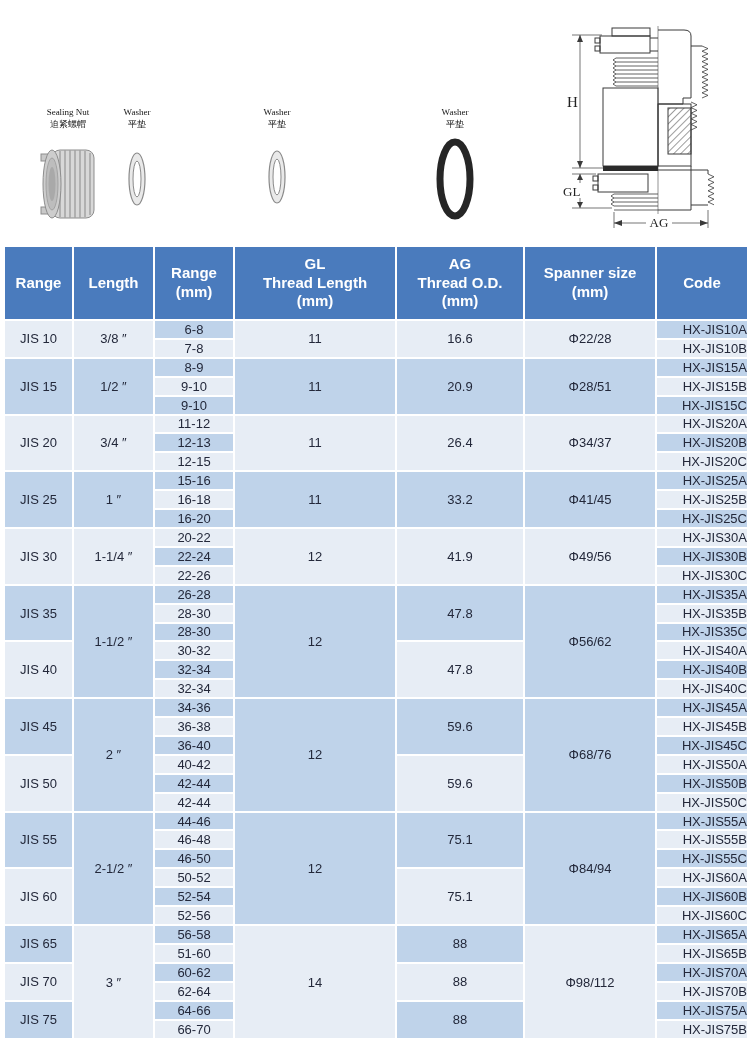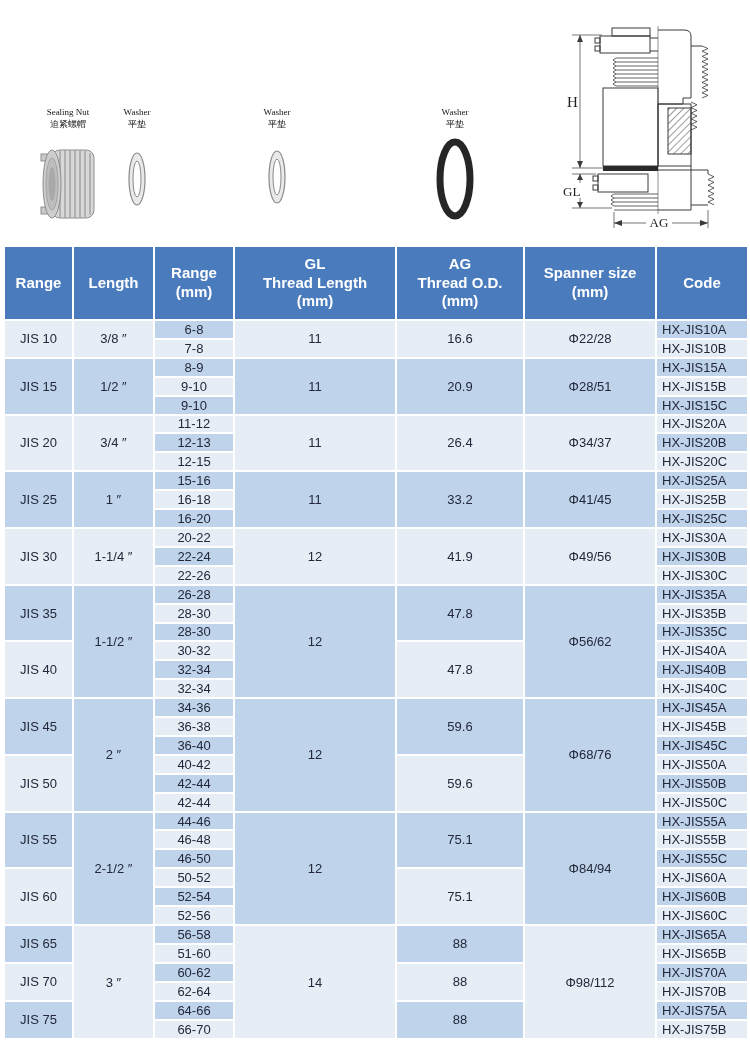--- a/index.html
+++ b/index.html
@@ -18,21 +18,21 @@
   
   table.spec{position:absolute;left:3px;top:245px;width:744px;height:795px;
              border-collapse:collapse;table-layout:fixed;}
   .spec th,.spec td{border:2px solid #ffffff;text-align:center;vertical-align:middle;
                     overflow:hidden;padding:0;}
   .spec th{background:#4a7bbd;color:#ffffff;font-size:15px;font-weight:bold;
            line-height:1.25;white-space:pre-line;height:72px;}
   .spec td{font-size:13px;color:#23283a;}
   .spec td.B{background:#bfd3ea;}
   .spec td.L{background:#e7edf5;}
-  .spec td.code{text-align:left;padding-left:5px;}
+  .spec td.code{text-align:right;padding-left:5px;}
 </style>
 </head>
 <body>
 
 <div class="page">
 
   <div class="diagram-area">
       <div class="part-fig" style="left: 28px; width: 80px; text-align: center;">
         <div class="part-label">
           <span class="part-label-en">Sealing Nut</span>

